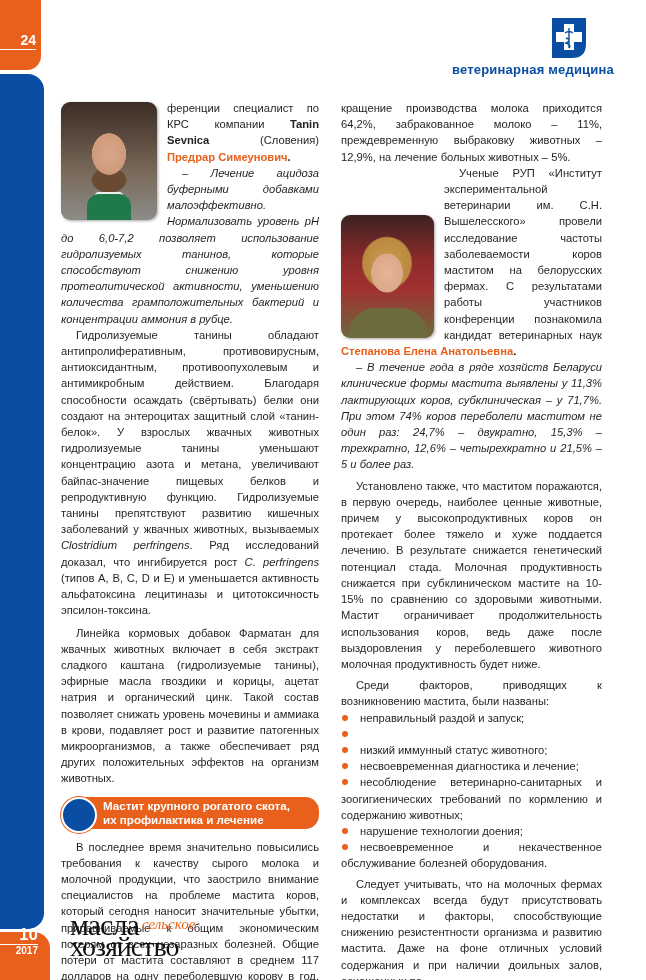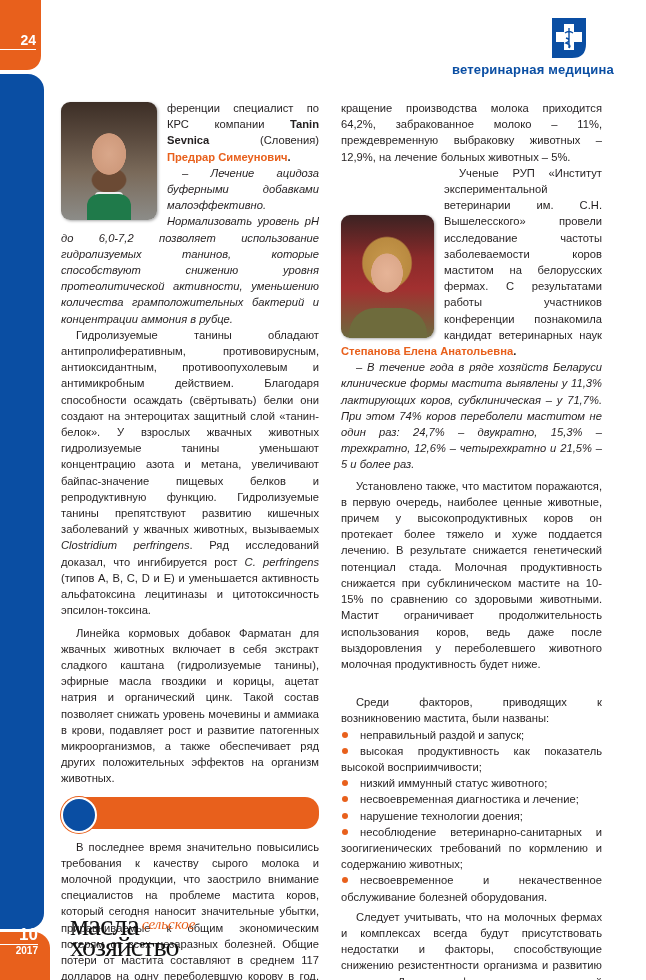--- a/index.html
+++ b/index.html
@@ -70,41 +70,45 @@
       <div class="shirt"></div>
   </div>
   <p class="noindent"><span>ференции специалист по КРС компании </span><span class="b">Tanin Sevnica</span><span> (Словения) </span><span class="name">Предрар Симеунович</span><span class="b">.</span></p>
   <p class="it">– Лечение ацидоза буферными добавками малоэффективно. Нормализовать уровень pH до 6,0-7,2 позволяет использование гидролизуемых танинов, которые способствуют снижению уровня протеолитической активности, уменьшению количества грамположительных бактерий и концентрации аммония в рубце.</p>
   <p><span>Гидролизуемые танины обладают антипролиферативным, противовирусным, антиоксидантным, противоопухолевым и антимикробным действием. Благодаря способности осаждать (свёртывать) белки они создают на энтероцитах защитный слой «танин-белок». У взрослых жвачных животных гидролизуемые танины уменьшают концентрацию азота и метана, увеличивают байпас-значение пищевых белков и репродуктивную функцию. Гидролизуемые танины препятствуют развитию кишечных заболеваний у жвачных животных, вызываемых </span><span class="it">Clostridium perfringens</span><span>. Ряд исследований доказал, что ингибируется рост </span><span class="it">C. perfringens</span><span> (типов A, B, C, D и E) и уменьшается активность альфатоксина лецитиназы и цитотоксичность эпсилон-токсина.</span></p>
   <p style="margin-top:6px">Линейка кормовых добавок Фарматан для жвачных животных включает в себя экстракт сладкого каштана (гидролизуемые танины), эфирные масла гвоздики и корицы, ацетат натрия и органический цинк. Такой состав позволяет снижать уровень мочевины и аммиака в крови, подавляет рост и развитие патогенных микроорганизмов, а также обеспечивает ряд других положительных эффектов на организм животных.</p>
 
   <div class="banner">
     <div class="banner-bar"></div>
     <div class="banner-circle"></div>
+    <div class="banner-text">
+      <div>Мастит крупного рогатого скота,</div>
+      <div>их профилактика и лечение</div>
+    </div>
   </div>
 
   <p>В последнее время значительно повысились требования к качеству сырого молока и молочной продукции, что заострило внимание специалистов на проблеме мастита коров, который сегодня наносит значительные убытки, приравниваемые к общим экономическим потерям от всех незаразных болезней. Общие потери от мастита составляют в среднем 117 долларов на одну переболевшую корову в год. Из них на со-</p>
 </div>
 
 <div class="col col-right">
   <p class="noindent">кращение производства молока приходится 64,2%, забракованное молоко – 11%, преждевременную выбраковку животных – 12,9%, на лечение больных животных – 5%.</p>
   <div class="photo photo-woman" style="margin-top: 50px;">
       <div class="shirt"></div>
     </div>
     <p><span>Ученые РУП «Институт экспериментальной ветеринарии им. С.Н. Вышелесского» провели исследование частоты заболеваемости коров маститом на белорусских фермах. С результатами работы участников конференции познакомила кандидат ветеринарных наук </span><span class="name">Степанова Елена Анатольевна</span><span class="b">.</span></p>
   <p class="it">– В течение года в ряде хозяйств Беларуси клинические формы мастита выявлены у 11,3% лактирующих коров, субклиническая – у 71,7%. При этом 74% коров переболели маститом не один раз: 24,7% – двукратно, 15,3% – трехкратно, 12,6% – четырехкратно и 21,5% – 5 и более раз.</p>
   <p style="margin-top:5px">Установлено также, что маститом поражаются, в первую очередь, наиболее ценные животные, причем у высокопродуктивных коров он протекает более тяжело и хуже поддается лечению. В результате снижается генетический потенциал стада. Молочная продуктивность снижается при субклиническом мастите на 10-15% по сравнению со здоровыми животными. Мастит ограничивает продолжительность использования коров, ведь даже после выздоровления у переболевшего животного молочная продуктивность будет ниже.</p>
-  <p style="margin-top:22px">Среди факторов, приводящих к возникновению мастита, были названы:</p>
+  <p style="margin-top:5px">Среди факторов, приводящих к возникновению мастита, были названы:</p>
   <ul>
     <li><span class="bullet"></span><span>неправильный раздой и запуск;</span></li>
-    <li><span class="bullet"></span><span>высокая продуктивность как показатель высокой восприимчивости;</span></li>
+    <li><span class="bullet"></span></li>
     <li><span class="bullet"></span><span>низкий иммунный статус животного;</span></li>
     <li><span class="bullet"></span><span>несвоевременная диагностика и лечение;</span></li>
+    <li><span class="bullet"></span><span>несоблюдение ветеринарно-санитарных и зоогигиенических требований по кормлению и содержанию животных;</span></li>
     <li><span class="bullet"></span><span>нарушение технологии доения;</span></li>
-    <li><span class="bullet"></span><span>несоблюдение ветеринарно-санитарных и зоогигиенических требований по кормлению и содержанию животных;</span></li>
     <li><span class="bullet"></span><span>несвоевременное и некачественное обслуживание болезней оборудования.</span></li>
   </ul>
   <p style="margin-top:4px">Следует учитывать, что на молочных фермах и комплексах всегда будут присутствовать недостатки и факторы, способствующие снижению резистентности организма и развитию мастита. Даже на фоне отличных условий содержания и при наличии доильных залов, оснащенных по</p>
 </div>
 
 <div class="issue">
   <span class="num">10</span>
   <span class="year">2017</span>
 </div>
 

